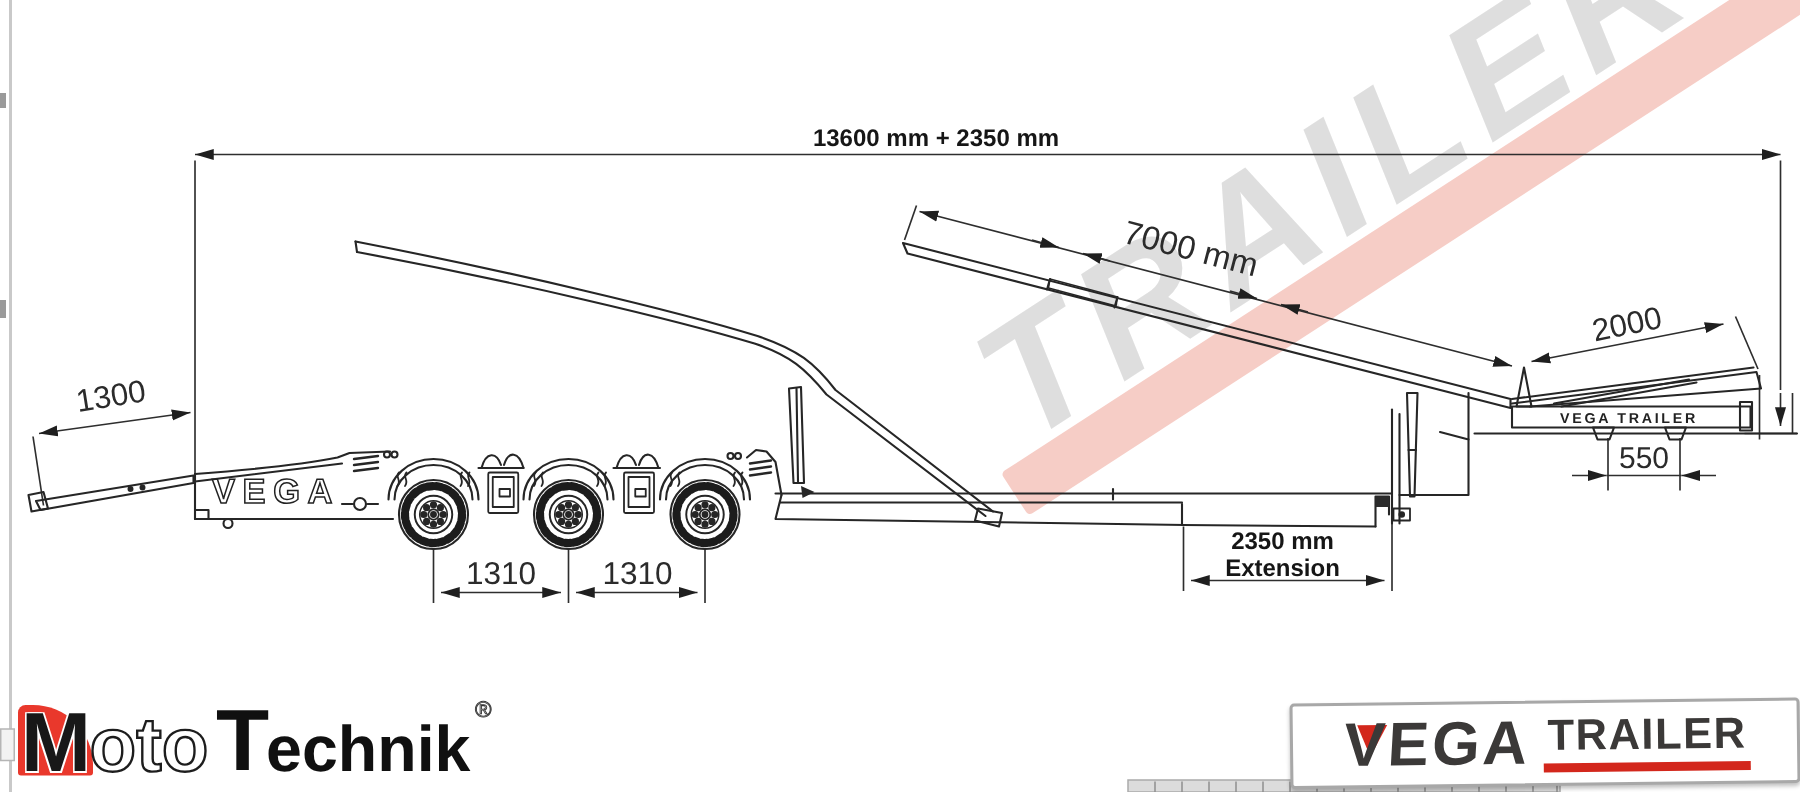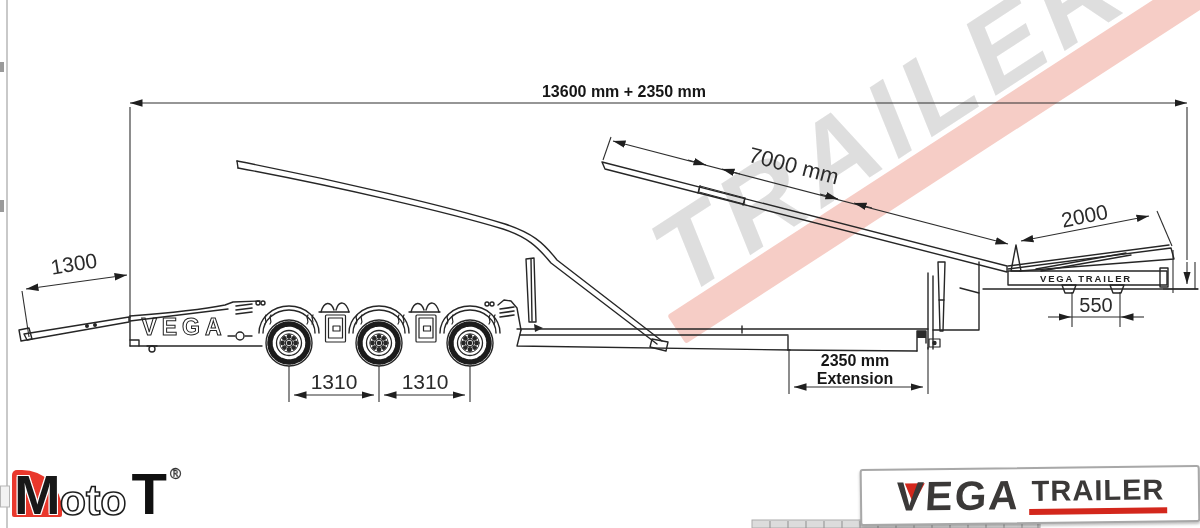--- a/index.html
+++ b/index.html
@@ -12,21 +12,21 @@
   .wm-stripe{position:absolute;left:620px;top:122px;width:700px;height:34px;
              background:#f3bcb3;opacity:.75;transform:rotate(-33deg);border-radius:3px;z-index:0;}
   svg.draw{position:absolute;left:0;top:0;z-index:1;}
   
   .mt-logo{position:absolute;left:10px;top:463px;width:255px;height:58px;z-index:2;}
   .mt-red{position:absolute;left:2px;top:7px;width:50px;height:47px;background:#e9382c;
           border-radius:5px 40px 2px 2px;}
   .mt-row{position:absolute;left:4px;bottom:3px;display:flex;align-items:flex-end;line-height:.82;}
   .mt-m{font-size:56px;font-weight:bold;color:#181818;position:relative;
         text-shadow:-1px -1px 0 #fff,1px -1px 0 #fff,-1px 1px 0 #fff,1px 1px 0 #fff;}
-  .mt-oto{font-size:43px;font-weight:bold;color:#fff;-webkit-text-stroke:1.6px #1d1d1d;
+  .mt-oto{font-size:51px;font-weight:bold;color:#fff;-webkit-text-stroke:1.6px #1d1d1d;
           letter-spacing:0px;margin-left:-1px;}
   .mt-t{font-size:58px;font-weight:bold;color:#101010;margin-left:5px;}
   .mt-echnik{font-size:43px;font-weight:bold;color:#101010;margin-left:-2px;}
   .mt-reg{font-size:15px;color:#444;align-self:flex-start;margin:-2px 0 0 3px;
           -webkit-text-stroke:.6px #333;color:#fff;}
   
   .vt-box{position:absolute;left:860px;top:467px;width:336px;height:53px;background:#fff;
           border:2px solid #a8a8a8;border-radius:3px;transform:rotate(-.7deg);
           box-shadow:0 2px 3px rgba(0,0,0,.25);display:flex;align-items:center;
           justify-content:center;gap:12px;z-index:2;}
@@ -255,20 +255,21 @@
                M986,521 V528 M1004,521 V528 M1022,521 V528 M1038,521 V528" stroke="#8f8f8f" stroke-width="1"></path>
     </g>
   </svg>
 
   <div class="mt-logo">
     <div class="mt-red"></div>
     <div class="mt-row">
       <span class="mt-m">M</span>
       <span class="mt-oto">oto</span>
       <span class="mt-t">T</span>
+      <span class="mt-echnik">echnik</span>
       <span class="mt-reg">®</span>
     </div>
   </div>
 
   <div class="vt-box">
     <span class="vt-vega">
       <span class="vt-vred"></span><span>VEGA</span>
     </span>
     <span class="vt-trailer">
       <span class="word">TRAILER</span>

